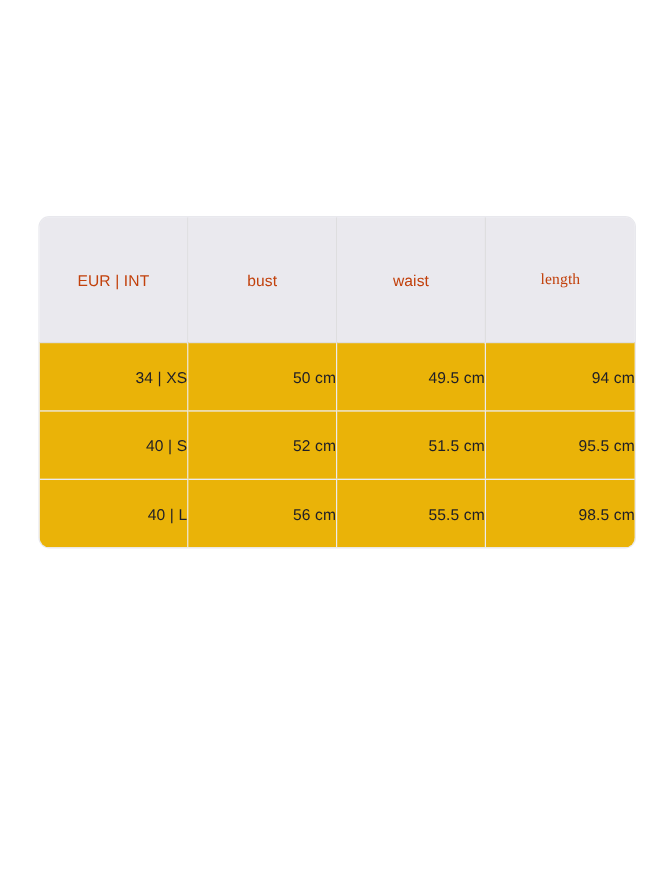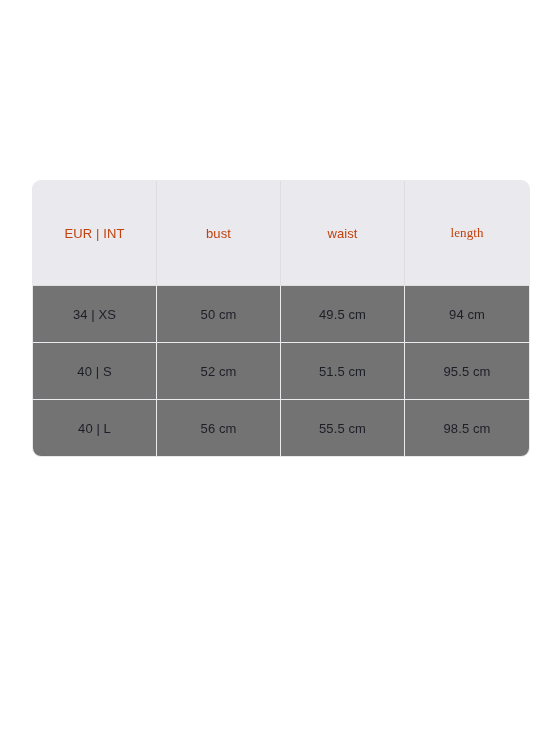--- a/index.html
+++ b/index.html
@@ -61,25 +61,25 @@
     border-right: 1px solid #dededf;
     letter-spacing: 0.1px;
   }
   thead th:last-child {
     border-right: none;
     font-family: Liberation Serif, serif;
   }
 
   tbody td {
     height: 56px;
-    background: #737373;
+    background: #eab308;
     font-weight: 400;
     font-size: 13px;
     color: #1e1e28;
-    text-align: center;
+    text-align: right;
     vertical-align: middle;
     padding: 0;
     border-top: 1px solid #ebebef;
     border-right: 1px solid #ebebef;
     letter-spacing: 0.1px;
   }
   tbody td:last-child {
     border-right: none;
     margin-top: 32px;
   }

